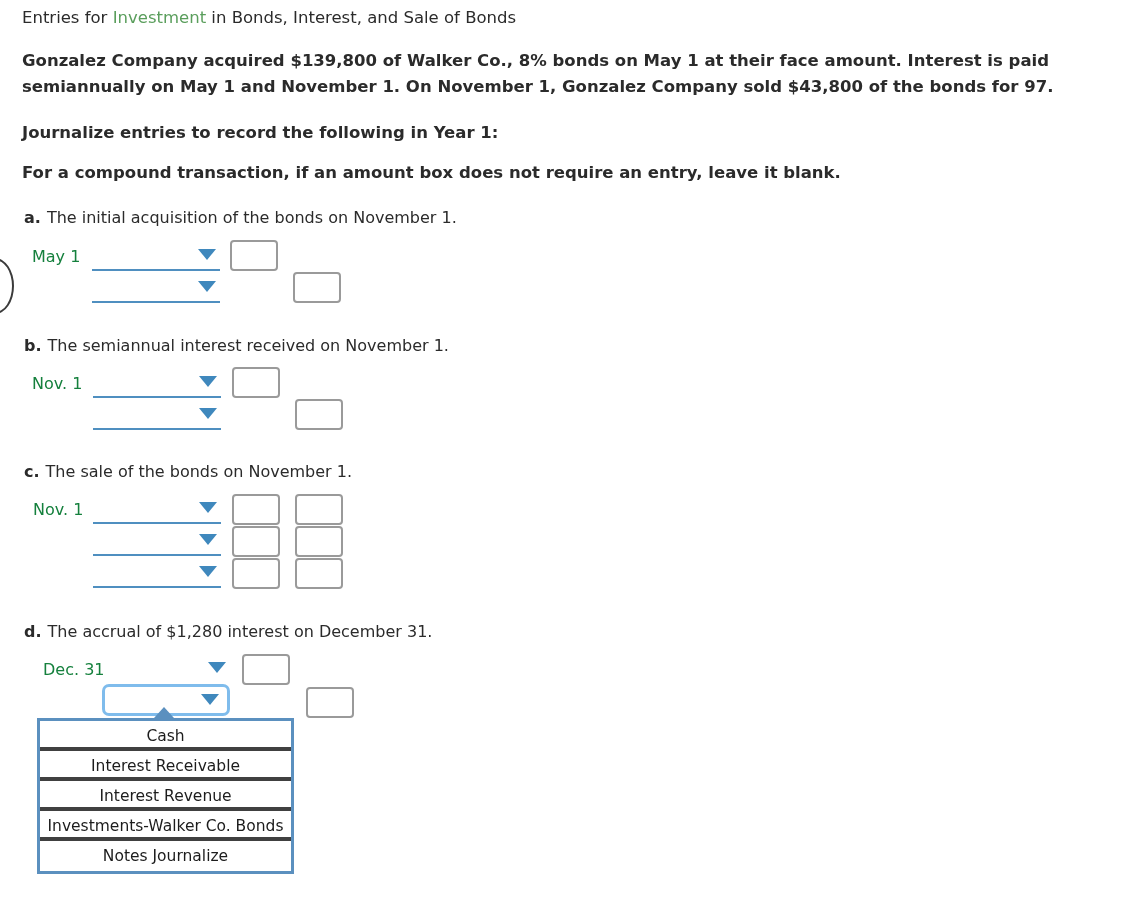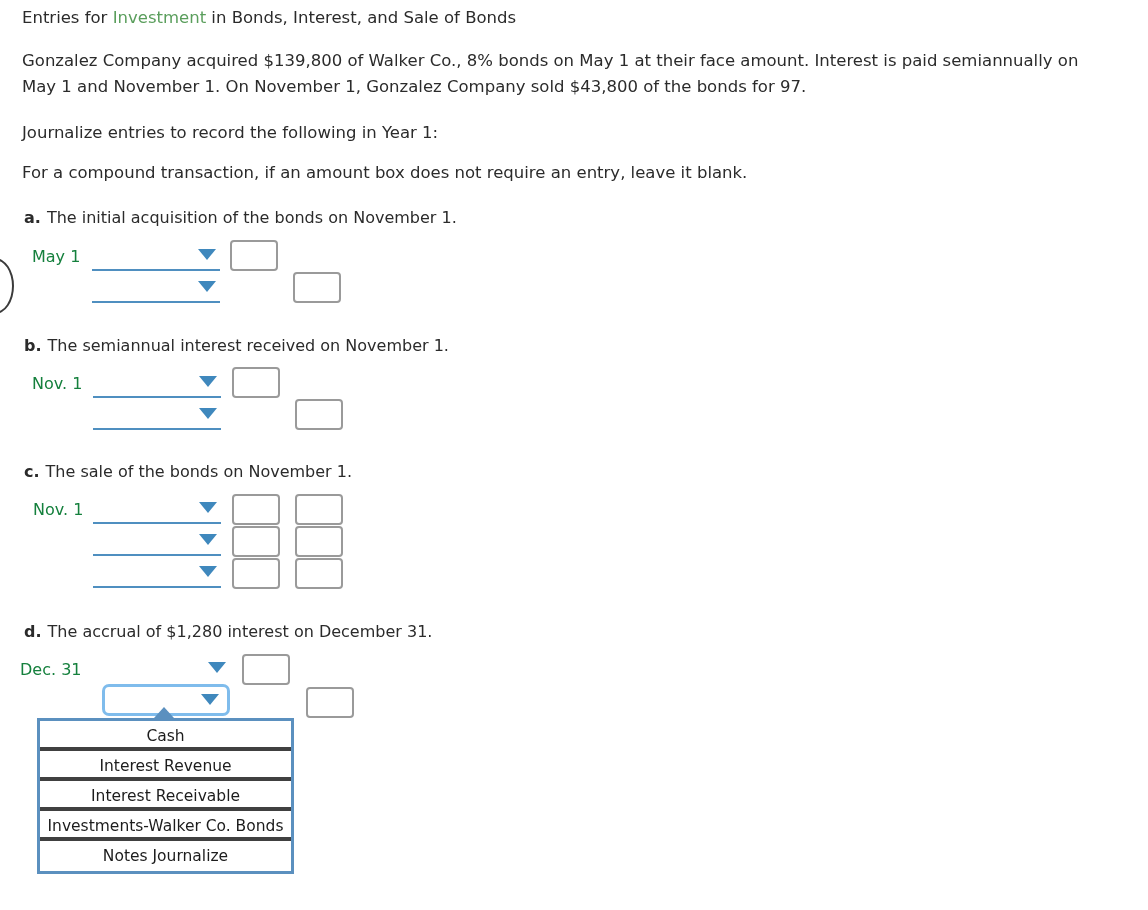--- a/index.html
+++ b/index.html
@@ -35,20 +35,21 @@
     color: #5a9e5c;
   }
 
   .para {
     position: absolute;
     left: 22px;
     font-size: 16.5px;
     line-height: 26px;
     color: #2b2b2b;
     width: 1060px;
+    font-weight: bold;
   }
   .para-problem { top: 48px; }
   .para-journalize { top: 120px; }
   .para-compound { top: 160px; }
 
   .req {
     position: absolute;
     left: 24px;
     font-size: 16px;
     color: #2b2b2b;
@@ -248,35 +249,35 @@
     </div>
     <div class="amt" style="left:232px; top:558px;"></div>
     <div class="amt" style="left:295px; top:558px;"></div>
   </div>
 
   <div class="req req-d">
     <b>d.</b><span>The accrual of $1,280 interest on December 31.</span>
   </div>
 
   <div class="entry">
-    <div class="date-label" style="left:20px; top:660px;">Dec. 31</div>
+    <div class="date-label" style="left:43px; top:660px;">Dec. 31</div>
 
     <div class="sel" style="left:102px; top:658px; border-bottom-color:transparent;">
       <span class="caret"></span>
     </div>
     <div class="amt" style="left:242px; top:654px;"></div>
 
     <div class="sel-open" style="left:102px; top:684px;">
       <span class="caret"></span>
     </div>
     <div class="amt" style="left:306px; top:687px;"></div>
   </div>
 
   <div class="dd-notch"></div>
   <div class="dropdown">
     <div class="opt">Cash</div>
+    <div class="opt">Interest Receivable</div>
     <div class="opt">Interest Revenue</div>
-    <div class="opt">Interest Receivable</div>
     <div class="opt">Investments-Walker Co. Bonds</div>
     <div class="opt">Notes Journalize</div>
   </div>
 
 </div>
 
 </body></html>

